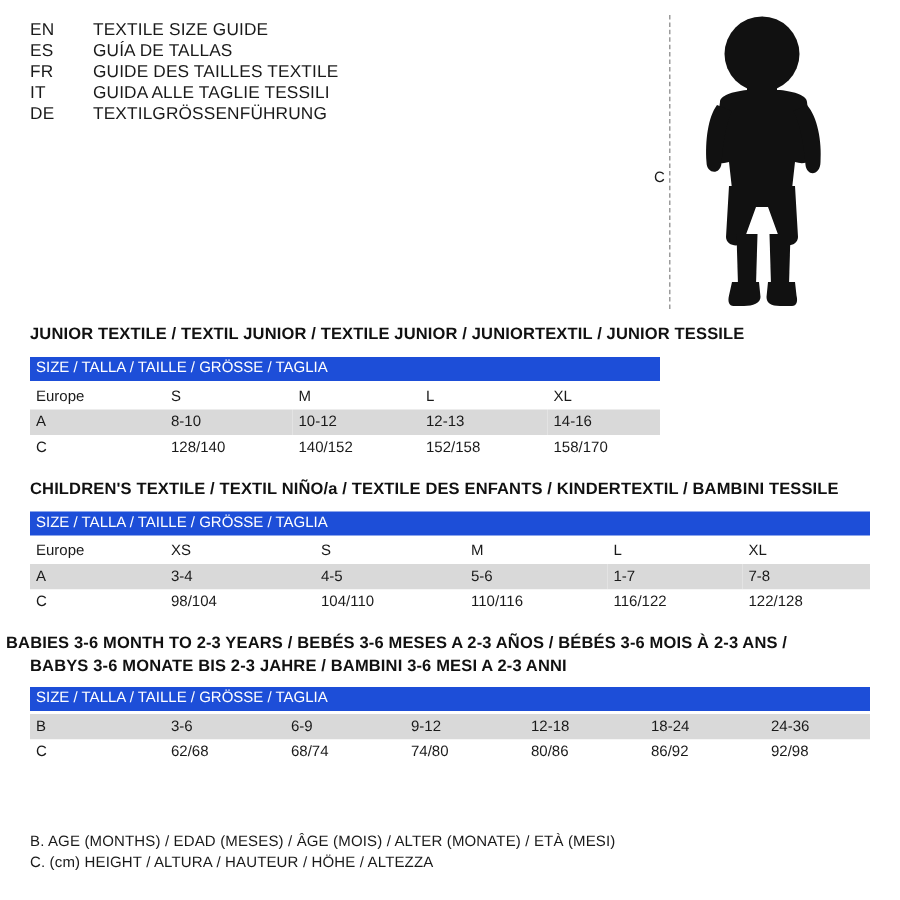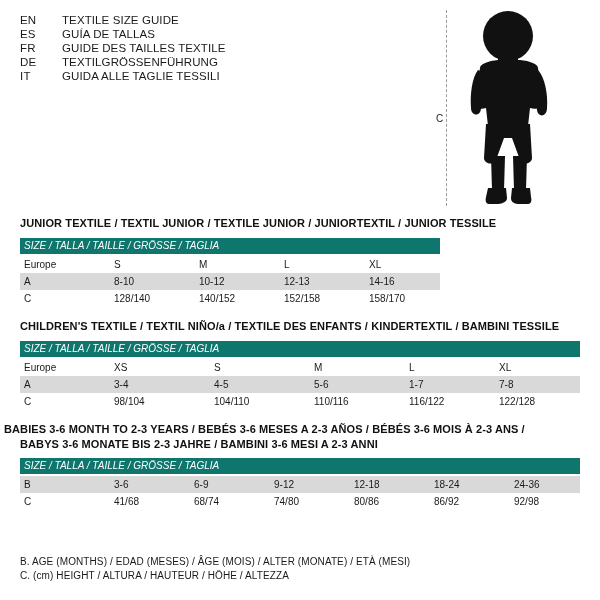--- a/index.html
+++ b/index.html
@@ -103,28 +103,27 @@
     margin-top: 40px;
   }
   tr.shade td {
     background: #d9d9d9;
   }
   tr.plain td {
     background: #ffffff;
   }
   .hdr-band {
     position: absolute;
-    background: #0f766e;
+    background: #1d4ed8;
     color: #ffffff;
     font-size: 10px;
     line-height: 16px;
     padding-left: 4px;
     box-sizing: border-box;
     white-space: nowrap;
-    font-style: italic;
   }
 
   
   .footer {
     position: absolute;
     left: 20px;
     bottom: 16px;
     width: 560px;
   }
   .footer div {
@@ -146,26 +145,26 @@
     </div>
     <div class="lang-row">
       <span class="lang-code">ES</span>
       <span class="lang-title">GUÍA DE TALLAS</span>
     </div>
     <div class="lang-row">
       <span class="lang-code">FR</span>
       <span class="lang-title">GUIDE DES TAILLES TEXTILE</span>
     </div>
     <div class="lang-row">
+      <span class="lang-code">IT</span>
+      <span class="lang-title">GUIDA ALLE TAGLIE TESSILI</span>
+    </div>
+    <div class="lang-row">
       <span class="lang-code">DE</span>
       <span class="lang-title">TEXTILGRÖSSENFÜHRUNG</span>
-    </div>
-    <div class="lang-row">
-      <span class="lang-code">IT</span>
-      <span class="lang-title">GUIDA ALLE TAGLIE TESSILI</span>
     </div>
   </div>
 
   <div class="figure-area">
     <div class="dashed-v"></div>
     <div class="c-label">C</div>
     <svg class="kid" width="120" height="200" viewBox="0 0 120 200">
       <g fill="#111111">
 
         <ellipse cx="50" cy="28" rx="25" ry="25"></ellipse>
@@ -282,21 +281,21 @@
         <td>B</td>
         <td>3-6</td>
         <td>6-9</td>
         <td>9-12</td>
         <td>12-18</td>
         <td>18-24</td>
         <td>24-36</td>
       </tr>
       <tr class="plain">
         <td>C</td>
-        <td>41/68</td>
+        <td>62/68</td>
         <td>68/74</td>
         <td>74/80</td>
         <td>80/86</td>
         <td>86/92</td>
         <td>92/98</td>
       </tr>
     </tbody>
   </table>
 
   <div class="footer">

